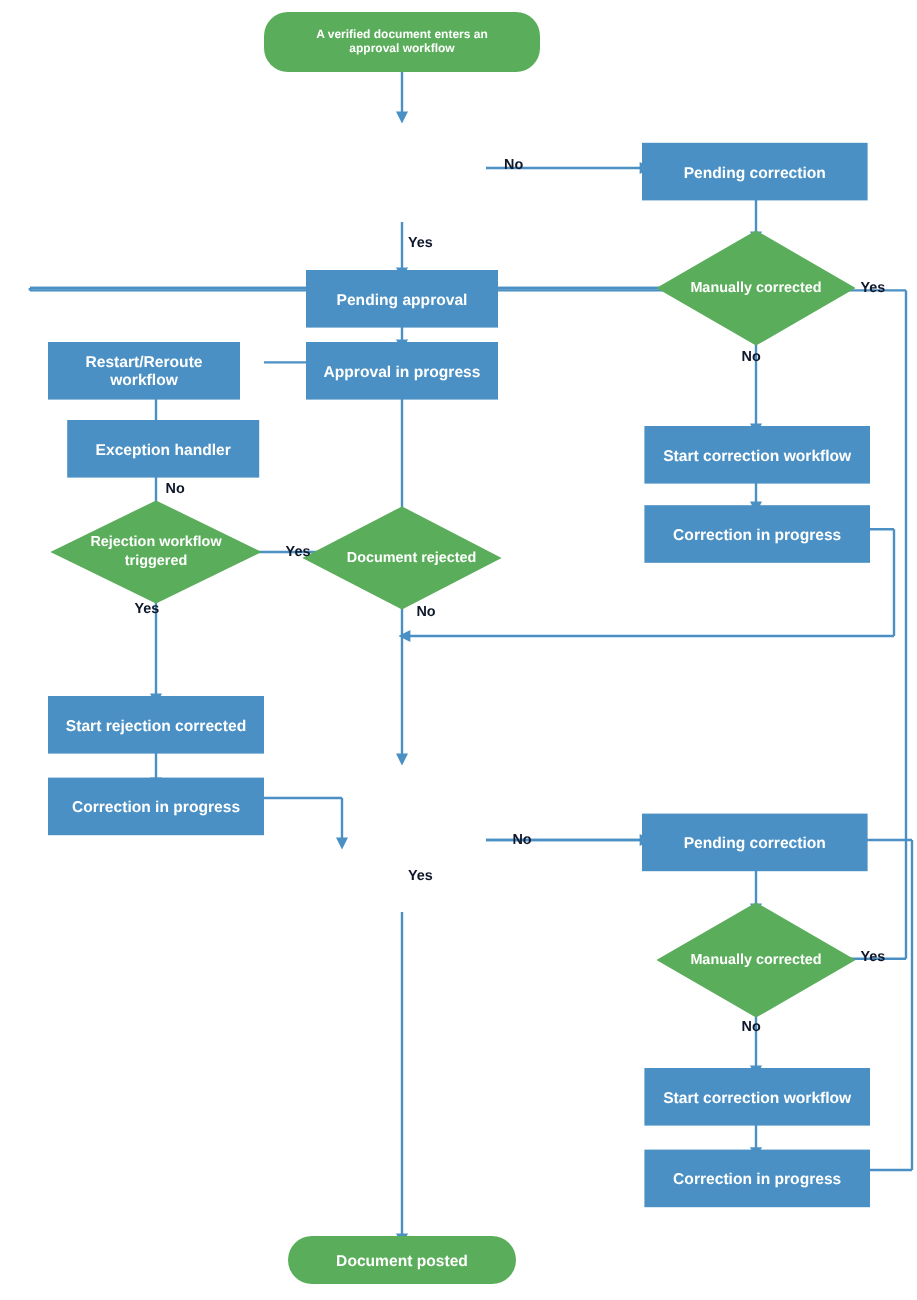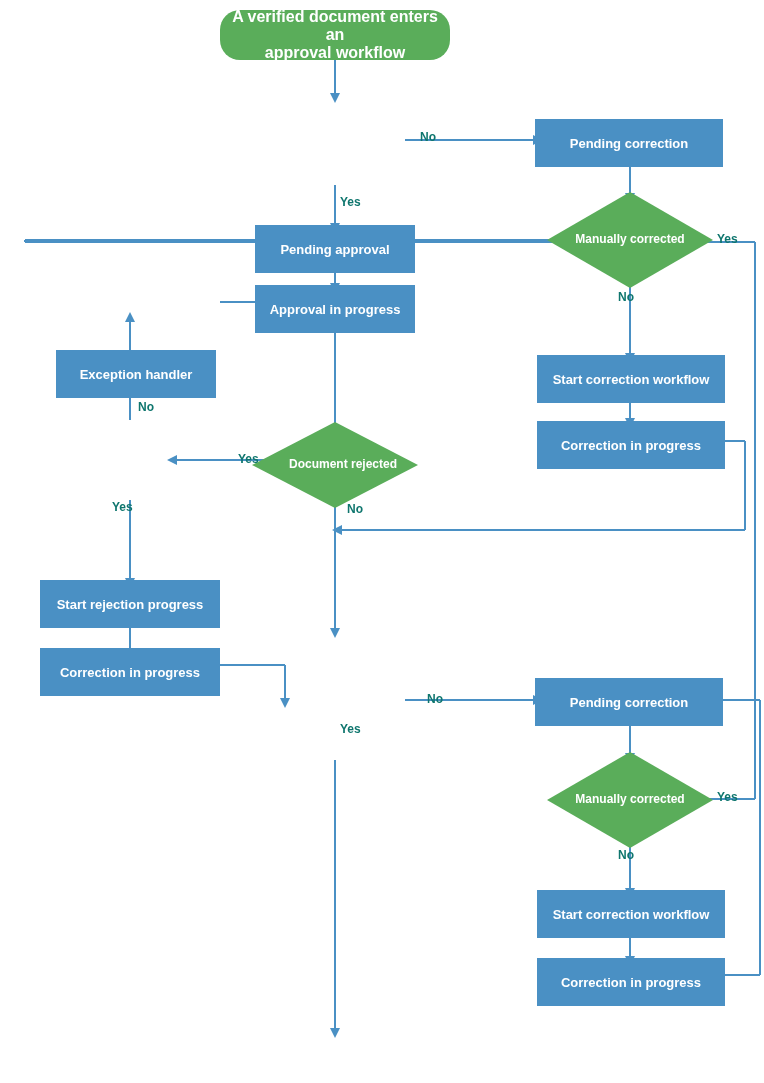--- a/index.html
+++ b/index.html
@@ -67,21 +67,21 @@
       color: #fff;
       font-size: 13px;
       font-weight: bold;
       text-align: center;
       line-height: 1.3;
     }
     
     .arrow-label {
       position: absolute;
       font-size: 12px;
-      color: #0f766e;
+      color: #0f172a;
       font-weight: bold;
     }
     svg.arrows {
       position: absolute;
       top: 0; left: 0;
       width: 764px;
       height: 1083px;
       pointer-events: none;
     }
     svg.arrows line, svg.arrows path, svg.arrows polyline {
@@ -184,58 +184,70 @@
     <line x1="630" y1="928" x2="630" y2="958"></line>
     <polygon points="625,956 630,966 635,956"></polygon>
 
     <line x1="724" y1="975" x2="760" y2="975"></line>
     <line x1="760" y1="975" x2="760" y2="700"></line>
     <line x1="760" y1="700" x2="405" y2="700"></line>
 
   </svg>
 
   <div class="terminal" style="left:220px; top:10px; width:230px; height:50px;">
-    <span style="white-space:pre-line; font-size:16px;">A verified document enters an
+    <span style="white-space:pre-line; font-size:10px;">A verified document enters an
 approval workflow</span>
   </div>
 
 
   <span class="arrow-label" style="left:420px; top:130px;">No</span>
 
   <span class="arrow-label" style="left:340px; top:195px;">Yes</span>
 
   <div class="process" style="left:255px; top:285px; width:160px; height:34px;">
     <span>Approval in progress</span>
   </div>
 
   <div class="process" style="left:255px; top:225px; width:160px; height:34px;">
     <span>Pending approval</span>
   </div>
 
+  <div class="process" style="left:40px; top:285px; width:160px; height:34px;">
+    <span>Restart/Reroute workflow</span>
+  </div>
 
   <div class="process" style="left:56px; top:350px; width:160px; height:34px;">
     <span>Exception handler</span>
   </div>
 
+  <div class="diamond-wrap" style="left:40px; top:415px; width:180px; height:90px;">
+    <svg viewBox="0 0 180 90" xmlns="http://www.w3.org/2000/svg">
+      <polygon points="90,2 178,45 90,88 2,45" fill="#5aad5a"></polygon>
+    </svg>
+    <div class="diamond-inner">
+      <span class="diamond-text" style="white-space:pre-line; font-size:12px;">Rejection workflow
+triggered</span>
+    </div>
+  </div>
   <span class="arrow-label" style="left:138px; top:400px;">No</span>
   <span class="arrow-label" style="left:112px; top:500px;">Yes</span>
 
   <div class="diamond-wrap" style="left:250px; top:420px; width:170px; height:90px;">
     <svg viewBox="0 0 170 90" xmlns="http://www.w3.org/2000/svg">
       <polygon points="85,2 168,45 85,88 2,45" fill="#5aad5a"></polygon>
     </svg>
     <div class="diamond-inner">
       <span class="diamond-text" style="font-size:12px;margin-left:16px;">Document rejected</span>
     </div>
   </div>
   <span class="arrow-label" style="left:238px; top:452px;">Yes</span>
   <span class="arrow-label" style="left:347px; top:502px;">No</span>
 
   <div class="process" style="left:40px; top:580px; width:180px; height:36px;">
-    <span>Start rejection progress</span>
+    <span>Start rejection corrected</span>
   </div>
 
   <div class="process" style="left:40px; top:648px; width:180px; height:36px;">
     <span>Correction in progress</span>
   </div>
 
   <span class="arrow-label" style="left:427px; top:692px;">No</span>
   <span class="arrow-label" style="left:340px; top:722px;">Yes</span>
 
   <div class="process" style="left:535px; top:119px; width:188px; height:44px;">
@@ -277,14 +289,17 @@
   <span class="arrow-label" style="left:618px; top:848px;">No</span>
 
   <div class="process" style="left:537px; top:890px; width:188px; height:36px;">
     <span>Start correction workflow</span>
   </div>
 
   <div class="process" style="left:537px; top:958px; width:188px; height:36px;">
     <span>Correction in progress</span>
   </div>
 
+  <div class="terminal" style="left:240px; top:1030px; width:190px; height:40px;">
+    <span>Document posted</span>
+  </div>
 
 </div>
 
 </body></html>

